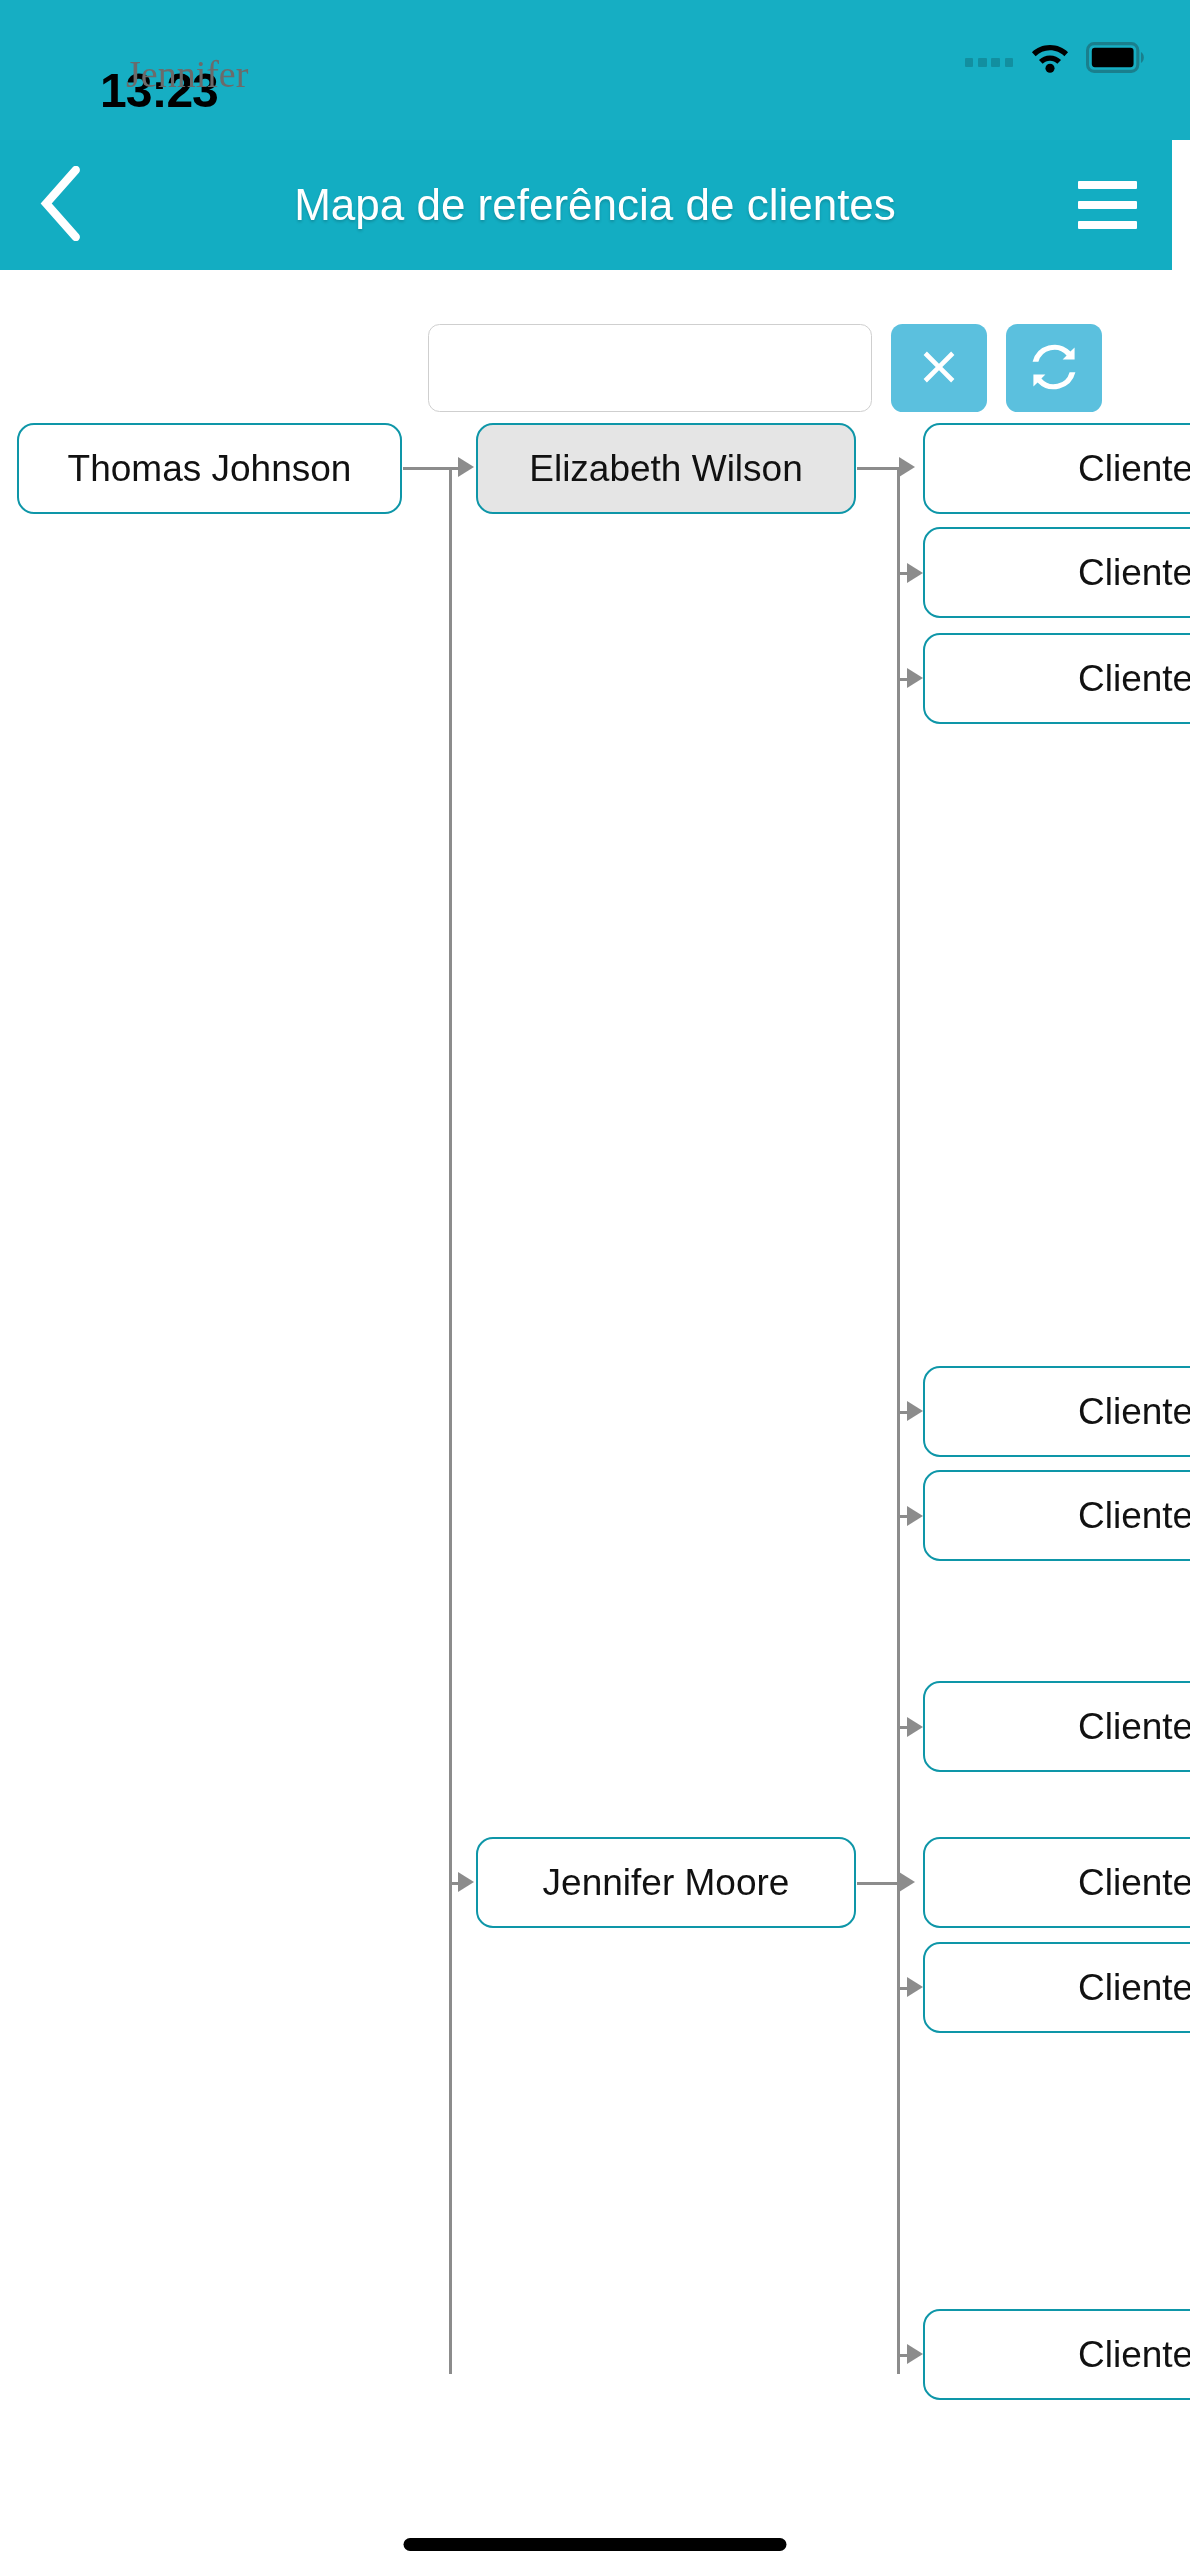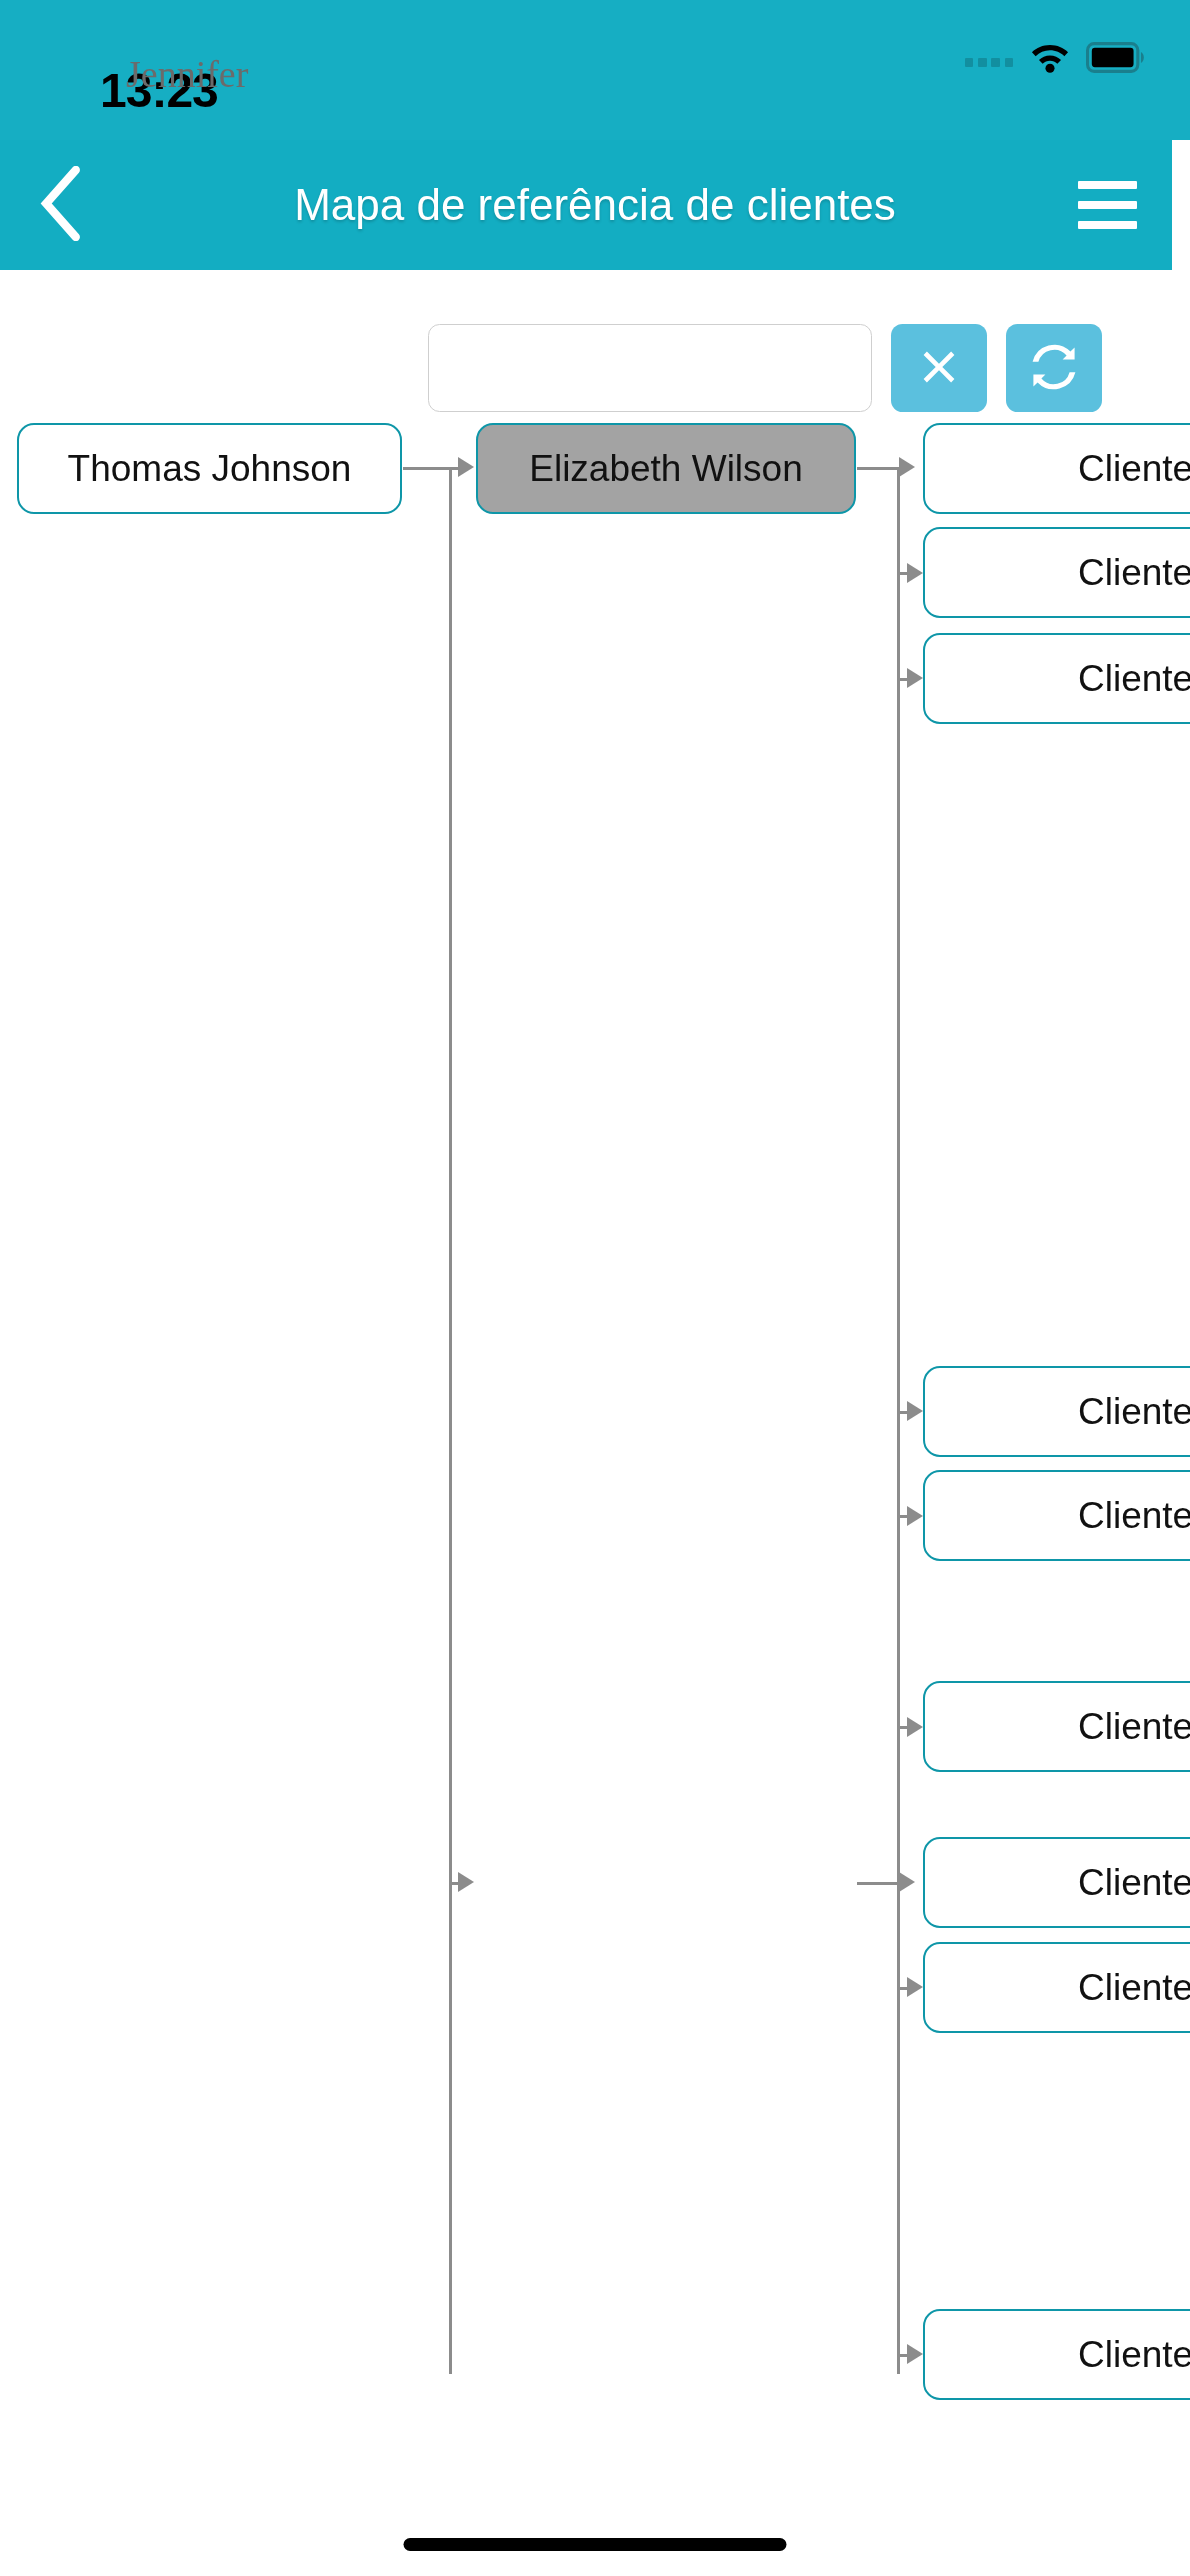--- a/index.html
+++ b/index.html
@@ -97,21 +97,21 @@
   .node {
     position: absolute; height: 91px;
     border: 2.9px solid #0e96a8; border-radius: 17px;
     background: #ffffff;
     display: flex; align-items: center;
     font-size: 37px; color: #111;
     white-space: nowrap; overflow: hidden;
   }
   .node.center { justify-content: center; }
   .node.rightal { justify-content: flex-end; padding-right: 23px; }
-  .node.hl { background: #a3a3a3; border-color: #0e96a8; }
+  .node.hl { background: #e5e5e5; border-color: #0e96a8; }
 
   
   .home-indicator {
     position: absolute; left: 50%; transform: translateX(-50%);
     bottom: 25px; width: 383px; height: 13.4px;
     background: #000; border-radius: 7.7px;
   }
 </style>
 </head>
 <body>
@@ -217,20 +217,23 @@
     <div class="arrow" style="left:907px; top:1922px;"></div>
 
     <div class="node center" style="left:17px; top:1px; width:385px;">
       <span>Thomas Johnson</span>
     </div>
 
     <div class="node center hl" style="left:476px; top:1px; width:380px;">
       <span>Elizabeth Wilson</span>
     </div>
 
+    <div class="node center" style="left:476px; top:1415px; width:380px;">
+      <span>Jennifer Moore</span>
+    </div>
 
     <div class="node rightal" style="left:923px; top:1px; width:326px;">
       <span>Cliente 1</span>
     </div>
     <div class="node rightal" style="left:923px; top:105px; width:326px;">
       <span>Cliente 2</span>
     </div>
     <div class="node rightal" style="left:923px; top:211px; width:326px;">
       <span>Cliente 3</span>
     </div>

